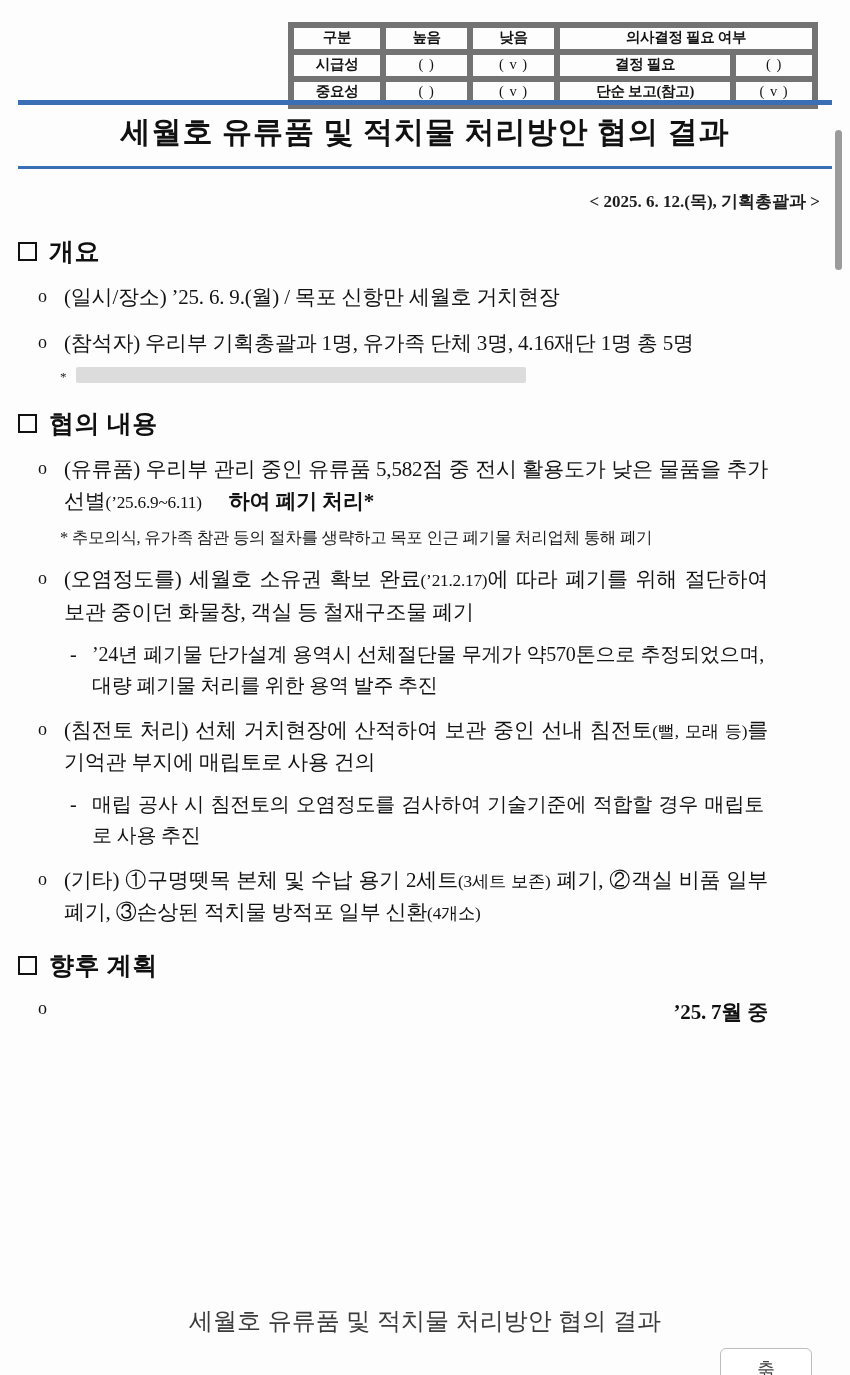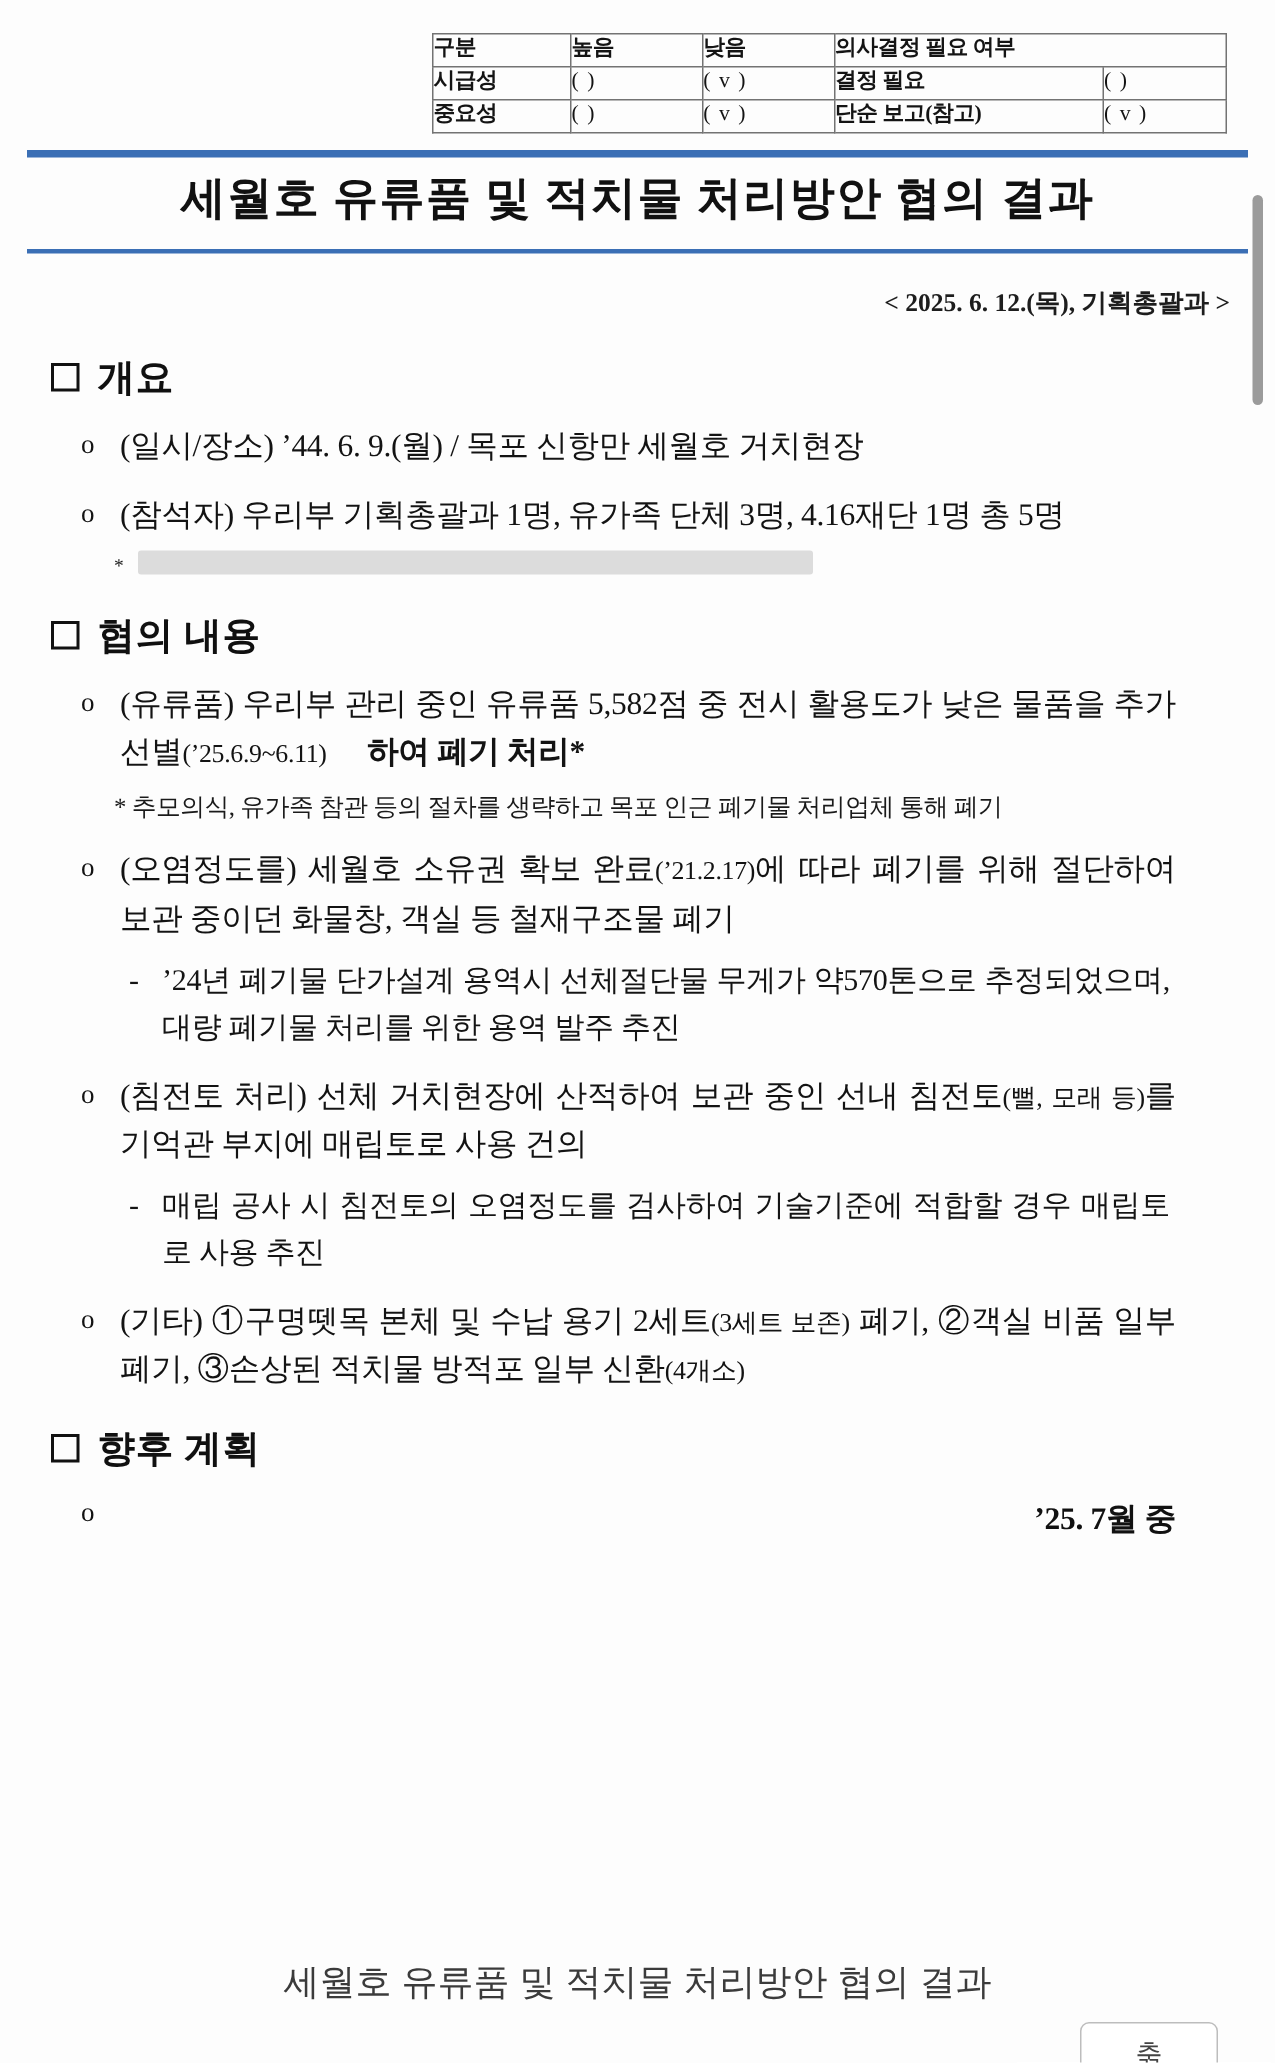--- a/index.html
+++ b/index.html
@@ -31,21 +31,22 @@
     width: 530px;
   }
   table.class-table {
     border-collapse: collapse;
     width: 530px;
     font-family: "Liberation Serif", serif;
     font-size: 14.5px;
     color: #141414;
   }
   table.class-table td {
-    border: 1px solid #737373;
+    border: 6px solid #737373;
+    text-align: center;
     padding: 2px 0 3px;
     line-height: 1.1;
     font-weight: 700;
     letter-spacing: -0.3px;
     white-space: nowrap;
   }
   table.class-table td.w1 { width: 92px; }
   table.class-table td.w2 { width: 88px; }
   table.class-table td.w3 { width: 88px; margin-left: 40px; }
   table.class-table td.w4 { width: 180px; }
@@ -89,21 +90,21 @@
     top: 190px;
     font-size: 17px;
     letter-spacing: 0px;
     color: #1d1d1d;
     font-weight: 600;
   }
 
   
   .content {
     position: absolute;
-    left: 16px;
+    left: 0;
     top: 215px;
     width: 798px;
   }
 
   .sec-head {
     display: flex;
     align-items: center;
     gap: 12px;
     margin: 20px 0 8px 18px;
     font-size: 25px;
@@ -269,21 +270,21 @@
 
   <div class="content">
 
     <div class="sec-head">
       <span class="box"></span>
       <span>개요</span>
     </div>
 
     <div class="lvl1">
       <span class="bullet">o</span>
-      <span class="txt">(일시/장소) ’44. 6. 9.(월) / 목포 신항만 세월호 거치현장</span>
+      <span class="txt">(일시/장소) ’25. 6. 9.(월) / 목포 신항만 세월호 거치현장</span>
     </div>
 
     <div class="lvl1">
       <span class="bullet">o</span>
       <span class="txt">(참석자) 우리부 기획총괄과 1명, 유가족 단체 3명, 4.16재단 1명 총 5명</span>
     </div>
 
     <div class="note">
       <span class="bullet">*</span>
       <span class="redacted"></span>

